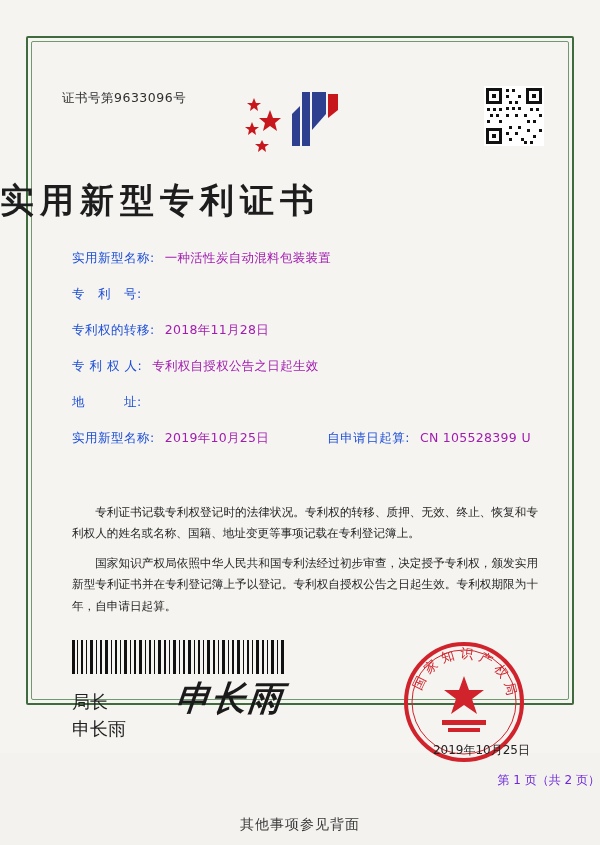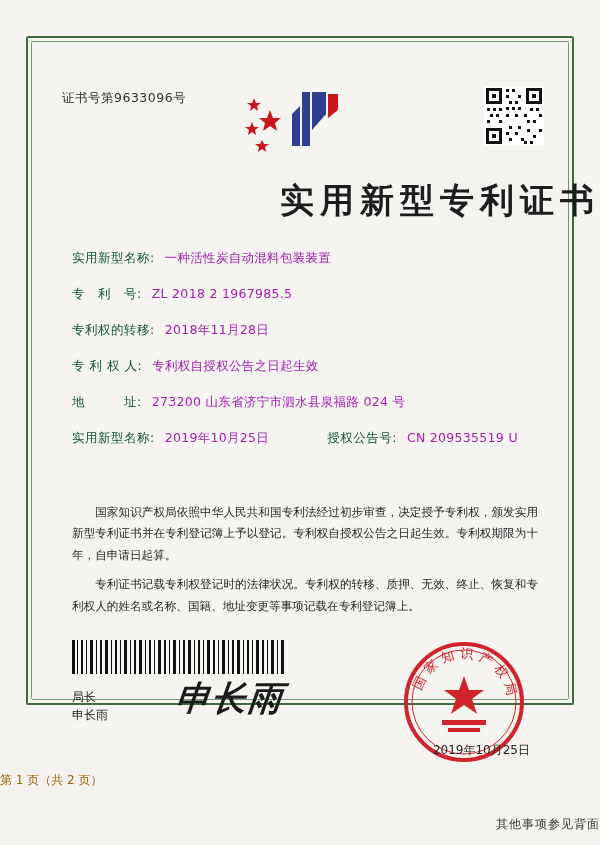--- a/index.html
+++ b/index.html
@@ -47,21 +47,21 @@
   
   .logo{
     position:absolute;
     left:50%;top:84px;
     transform:translateX(-50%);
     width:120px;height:78px;
   }
   .title{
     position:absolute;
     left:0;right:0;top:178px;
-    text-align:right;
+    text-align:left;
     font-size:34px;
     font-weight:bold;
     letter-spacing:6px;
     color:#1d1d1d;
     font-family:"DejaVu Serif", serif;
   }
   .fields{
     position:absolute;
     left:72px;right:60px;top:250px;
     font-size:12.5px;
@@ -69,21 +69,21 @@
     font-family:"DejaVu Sans", sans-serif;
   }
   .frow{
     display:flex;
     align-items:baseline;
     margin-bottom:19px;
   }
   .flabel{
     white-space:nowrap;
     letter-spacing:.5px;
-    color:#14532d;
+    color:#1d4ed8;
   }
   .fvalue{
     margin-left:10px;
     letter-spacing:.3px;
     color:#a21caf;
   }
   .frow.two{justify-content:flex-start;}
   .frow .spacer{width:58px;}
   .body-text{
     position:absolute;
@@ -97,21 +97,21 @@
   .body-text p{margin:0 0 8px 0;text-indent:2em;}
   
   .barcode{
     position:absolute;
     left:72px;top:640px;
     width:212px;height:34px;
   }
   .sign-label{
     position:absolute;
     left:72px;top:688px;
-    font-size:12px;
+    font-size:18px;
     line-height:1.5;
     font-family:"DejaVu Sans", sans-serif;
     color:#1f1f1f;
   }
   .signature{
     position:absolute;
     left:176px;top:676px;
     font-size:34px;
     font-family:"DejaVu Serif", serif;
     font-style:italic;
@@ -129,30 +129,30 @@
   .seal-date{
     position:absolute;
     right:70px;top:742px;
     font-size:12px;
     color:#232323;
     font-family:"DejaVu Sans", sans-serif;
   }
   .page-num{
     position:absolute;
     left:0;right:0;top:772px;
-    text-align:left;
-    font-size:12px;
-    color:#a16207;
-    font-family:"DejaVu Sans", sans-serif;
-  }
-  .footer-note{
-    position:absolute;
-    left:0;right:0;top:816px;
     text-align:right;
     font-size:12px;
+    color:#6d28d9;
+    font-family:"DejaVu Sans", sans-serif;
+  }
+  .footer-note{
+    position:absolute;
+    left:0;right:0;top:816px;
+    text-align:center;
+    font-size:14px;
     color:#3a3a3a;
     font-family:"DejaVu Sans", sans-serif;
     letter-spacing:1px;
   }
 </style>
 </head>
 <body>
 
 <div class="page">
 
@@ -236,46 +236,44 @@
 
   <div class="title">实用新型专利证书</div>
 
   <div class="fields">
     <div class="frow">
       <span class="flabel">实用新型名称:</span>
       <span class="fvalue">一种活性炭自动混料包装装置</span>
     </div>
     <div class="frow">
       <span class="flabel">专　利　号:</span>
-      <span class="fvalue">ZL 2018 2 1967985.5</span>
     </div>
     <div class="frow">
       <span class="flabel">专利权的转移:</span>
       <span class="fvalue">2018年11月28日</span>
     </div>
     <div class="frow">
       <span class="flabel">专 利 权 人:</span>
       <span class="fvalue">专利权自授权公告之日起生效</span>
     </div>
     <div class="frow">
       <span class="flabel">地　　　址:</span>
-      <span class="fvalue">273200 山东省济宁市泗水县泉福路 024 号</span>
     </div>
     <div class="frow two">
       <span class="flabel">实用新型名称:</span>
       <span class="fvalue">2019年10月25日</span>
       <span class="spacer"></span>
-      <span class="flabel">授权公告号:</span>
-      <span class="fvalue">CN 209535519 U</span>
+      <span class="flabel">自申请日起算:</span>
+      <span class="fvalue">CN 105528399 U</span>
     </div>
   </div>
 
   <div class="body-text">
+    <p>专利证书记载专利权登记时的法律状况。专利权的转移、质押、无效、终止、恢复和专利权人的姓名或名称、国籍、地址变更等事项记载在专利登记簿上。</p>
     <p>国家知识产权局依照中华人民共和国专利法经过初步审查，决定授予专利权，颁发实用新型专利证书并在专利登记簿上予以登记。专利权自授权公告之日起生效。专利权期限为十年，自申请日起算。</p>
-    <p>专利证书记载专利权登记时的法律状况。专利权的转移、质押、无效、终止、恢复和专利权人的姓名或名称、国籍、地址变更等事项记载在专利登记簿上。</p>
   </div>
 
   <div class="barcode">
     <svg width="212" height="34" viewBox="0 0 212 34">
       <g fill="#111">
         <rect x="0" y="0" width="3" height="34"></rect>
           <rect x="5" y="0" width="1" height="34"></rect>
         <rect x="9" y="0" width="2" height="34"></rect>
           <rect x="14" y="0" width="1" height="34"></rect>
         <rect x="18" y="0" width="3" height="34"></rect>

